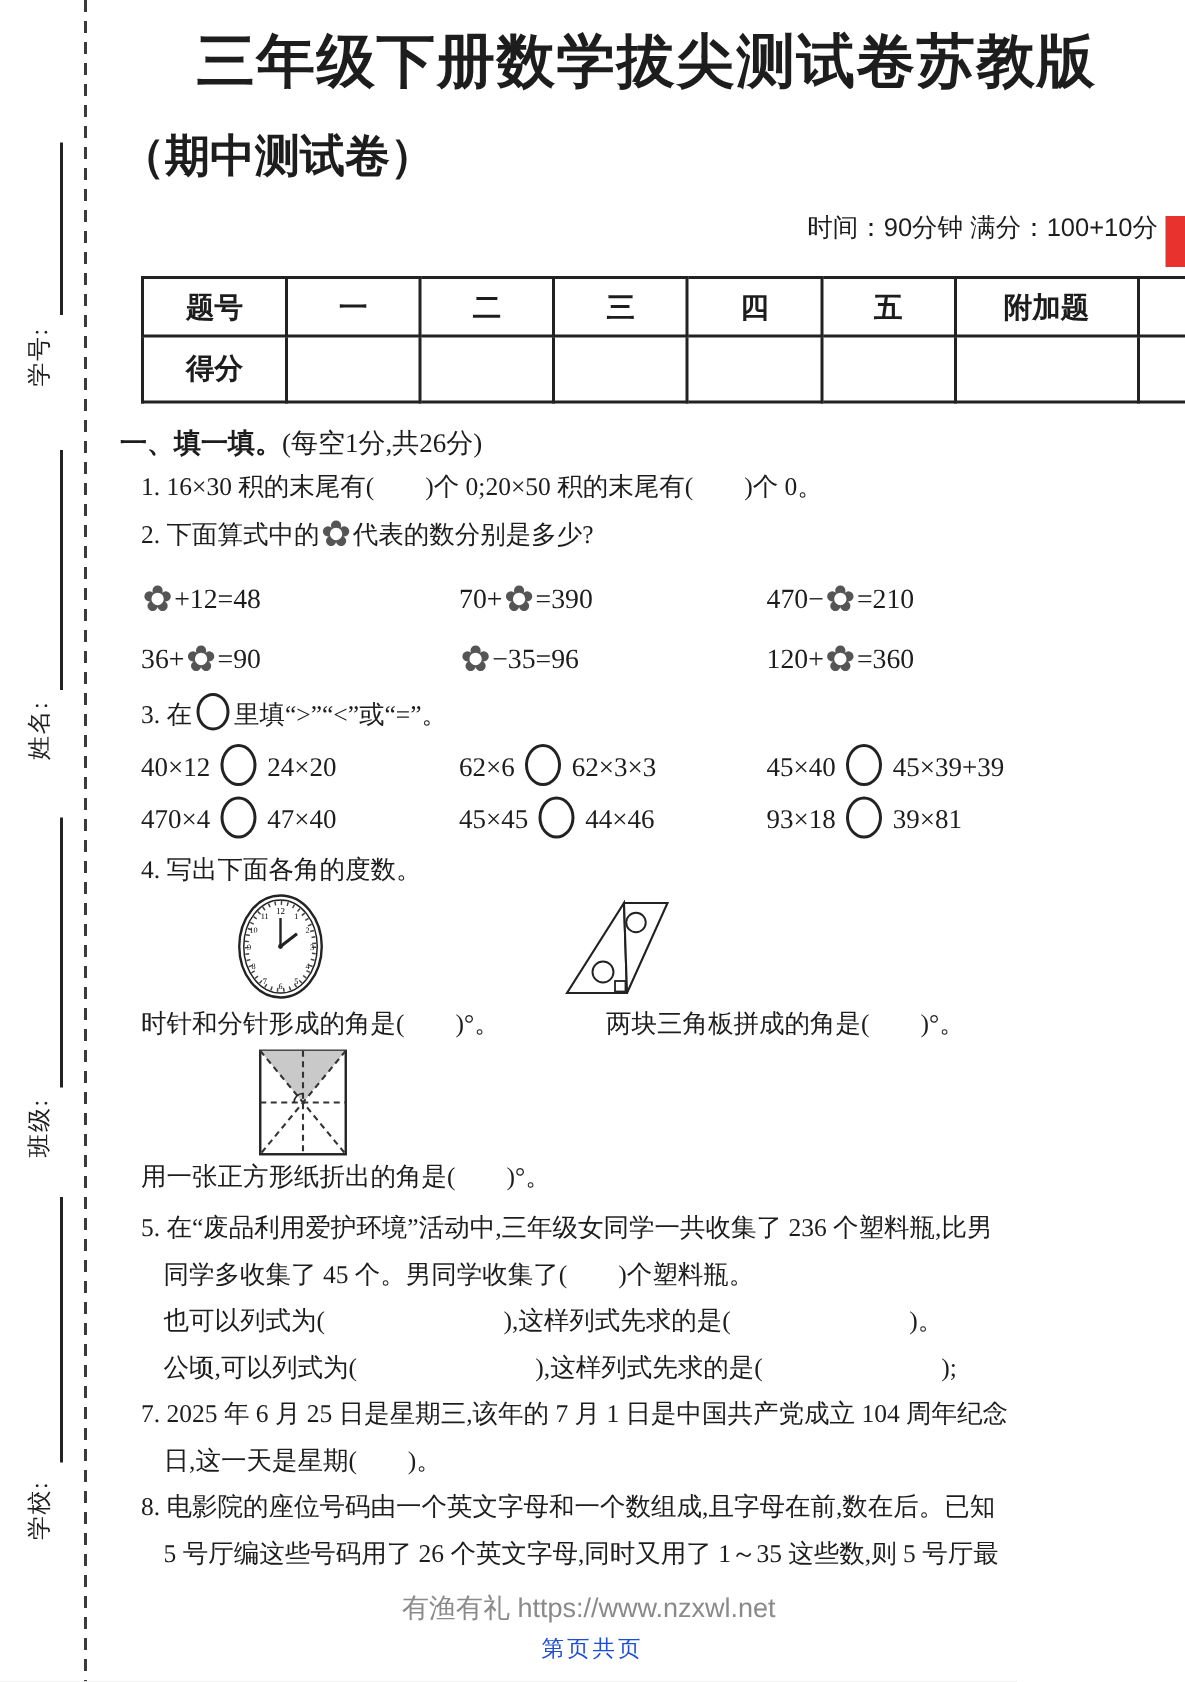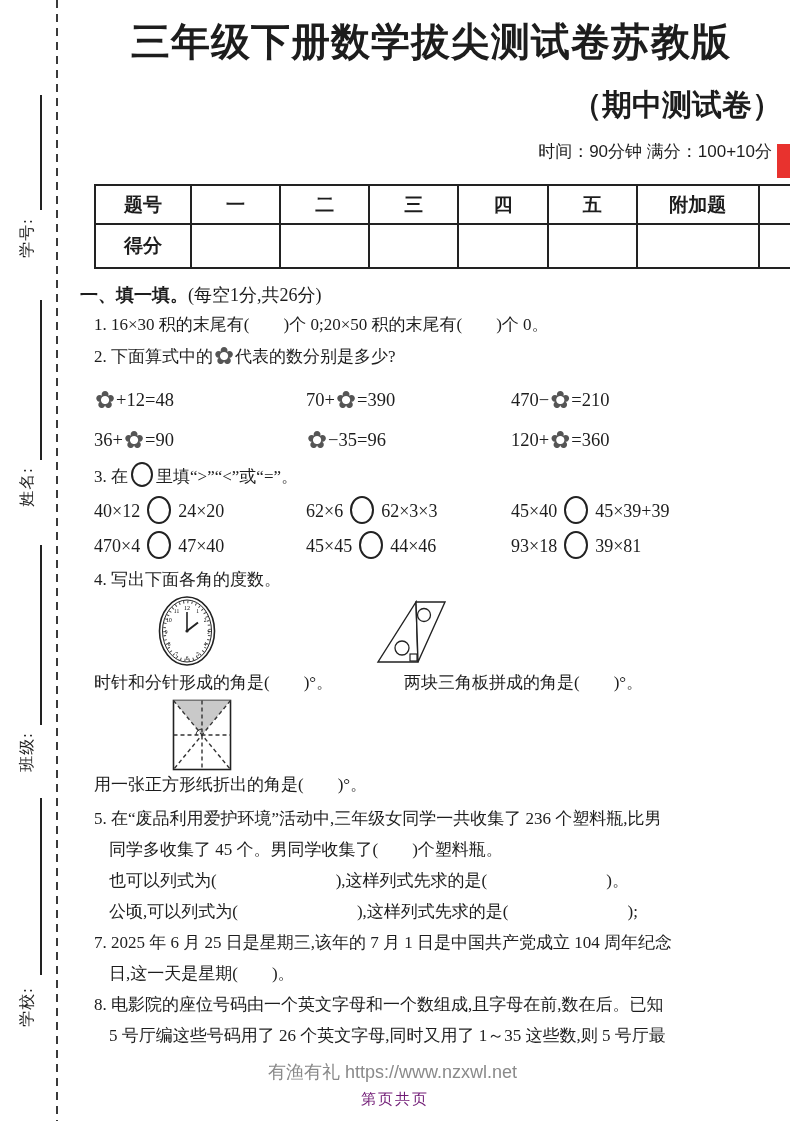--- a/index.html
+++ b/index.html
@@ -15,21 +15,21 @@
   .side-label{position:absolute;left:27px;transform:translate(-50%,-50%) rotate(-90deg);
     font-size:16px;white-space:nowrap;letter-spacing:1px;}
   .sl1{top:238px;} .sl2{top:487px;} .sl3{top:752px;} .sl4{top:1007px;}
 
   .red-tab{position:absolute;right:0;top:144px;width:13px;height:34px;background:#e8322e;}
 
   
   .content{position:absolute;left:80px;top:0;width:702px;}
   .title{margin:16px 0 0 0;text-align:center;font-family:Liberation Sans, sans-serif;
     font-weight:900;font-size:39px;line-height:52px;letter-spacing:1px;}
-  .subtitle{margin:16px 0 0 0;text-align:right;font-family:"Liberation Sans",sans-serif;
+  .subtitle{margin:16px 0 0 0;text-align:left;font-family:"Liberation Sans",sans-serif;
     font-weight:900;font-size:30px;line-height:42px;}
   .exam-info{margin:14px 10px 16px 0;text-align:right;font-size:17px;line-height:24px;
     font-family:"Liberation Sans",sans-serif;}
 
   table.score{border-collapse:collapse;table-layout:fixed;width:774px;margin:20px 0 0 14px;}
   table.score td{border:2px solid #222;text-align:center;font-size:19px;font-weight:600;
     padding:0;}
   tr.r1 td{height:37px;} tr.r2 td{height:42px;}
 
   .sec-head{margin:12px 0 0 0;font-size:18px;line-height:28px;}
@@ -53,21 +53,21 @@
   .fig-tri{position:absolute;left:296px;top:4px;}
   .cap-row{display:flex;margin-left:14px;font-size:17px;line-height:28px;}
   .cap-row .c1{width:310px;}
   .fig-square{margin:2px 0 0 92px;height:72px;}
   svg{display:block;}
   svg text{font-family:"Liberation Serif",serif;}
 
   .watermark{position:absolute;left:268px;top:1060px;font-size:18px;color:#8a8a8a;
     font-family:"Liberation Sans",sans-serif;}
   .page-info{position:absolute;left:0;right:0;top:1090px;text-align:center;
-    font-size:15px;letter-spacing:2px;color:#701a75;}
+    font-size:15px;letter-spacing:2px;color:#1d4ed8;}
 </style>
 </head>
 <body>
 
 <div class="page">
 
   <div class="seal-dash"></div>
   <div class="write-line wl1"></div>
   <div class="write-line wl2"></div>
   <div class="write-line wl3"></div>

